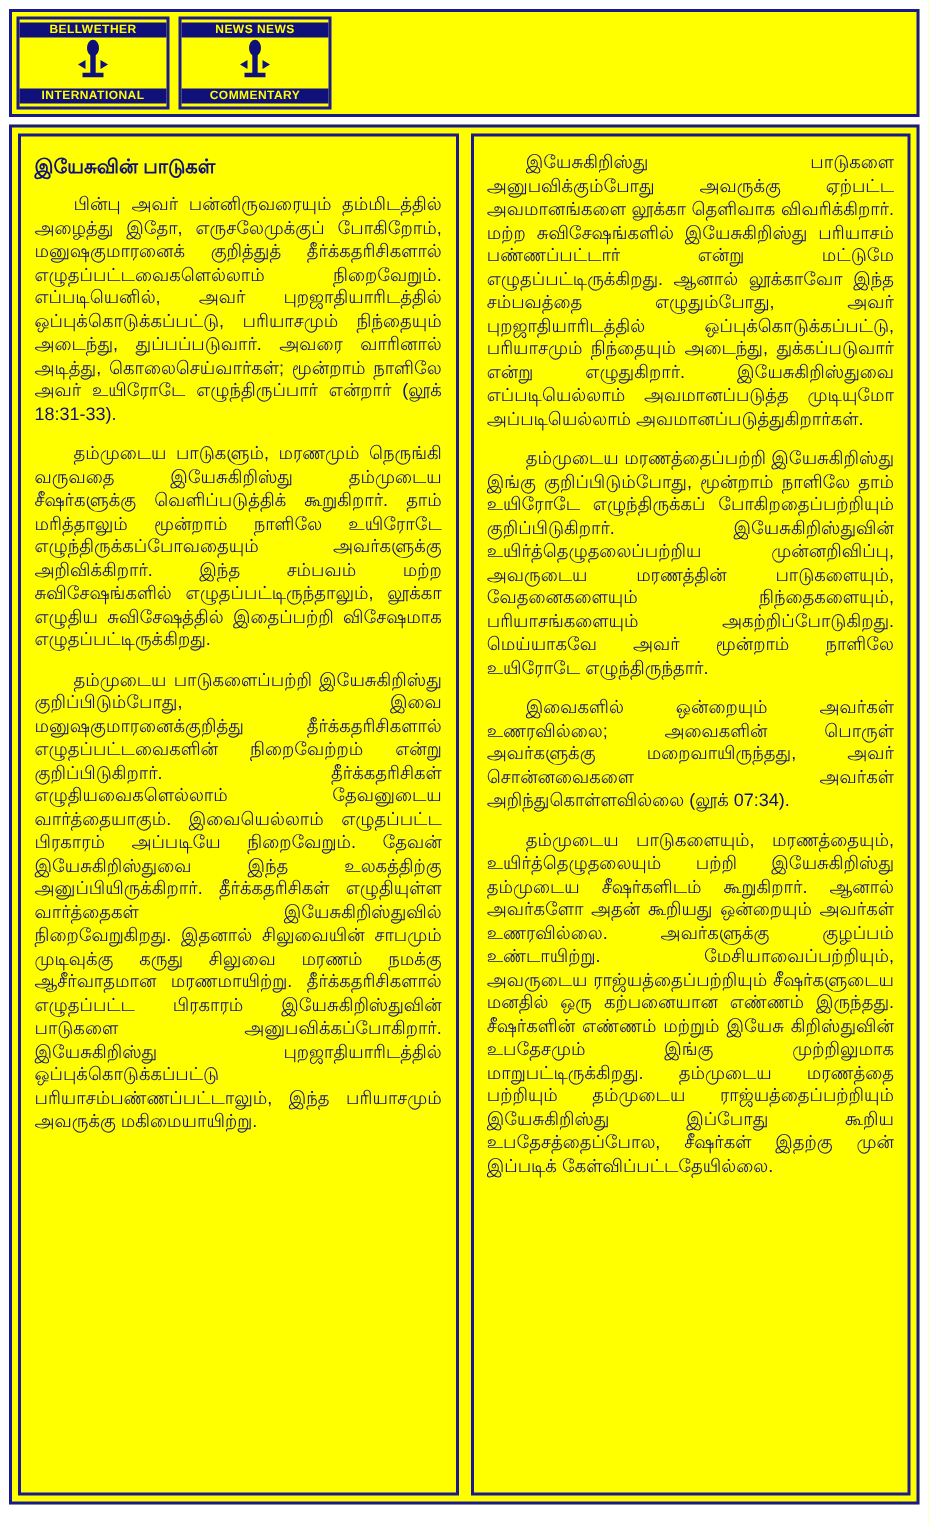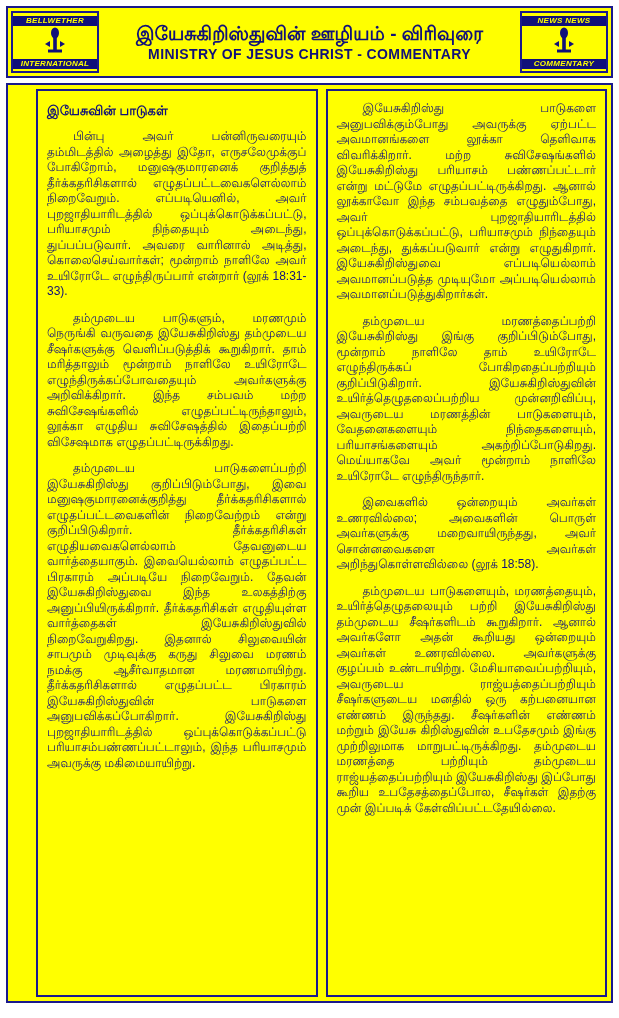--- a/index.html
+++ b/index.html
@@ -21,31 +21,30 @@
   
   .header {
     display: flex;
     align-items: stretch;
     border: 2px solid #1a1a8c;
     background: #ffff00;
     height: 72px;
     box-sizing: border-box;
   }
   .logo-box {
-    width: 88px;
+    width: 102px;
     border: 2px solid #1a1a8c;
     background: #ffff00;
     margin: 3px;
     display: flex;
     flex-direction: column;
     align-items: center;
     justify-content: center;
     box-sizing: border-box;
     flex: none;
-    font-style: italic;
   }
   .logo-line {
     font-size: 8px;
     font-weight: bold;
     color: #10107a;
     letter-spacing: 0.3px;
     line-height: 10px;
     text-align: center;
     width: 100%;
     background: #ffff00;
@@ -98,21 +97,21 @@
     padding: 4px;
   }
   .col {
     flex: 1 1 50%;
     border: 2px solid #1a1a8c;
     background: #ffff00;
     box-sizing: border-box;
     padding: 10px 9px 8px 9px;
     overflow: hidden;
   }
-  .col.left { margin-right: 4px; margin-left: 24px; }
+  .col.left { margin-right: 4px; }
   .col.right { margin-left: 4px; }
   h2.section-head {
     font-size: 13px;
     font-weight: bold;
     color: #10107a;
     margin: 2px 0 10px 0;
     line-height: 16px;
   }
   h2.section-head.mid {
     margin-top: 14px;
@@ -146,24 +145,20 @@
           <ellipse cx="13" cy="6" rx="4" ry="5.5" fill="#10107a"></ellipse>
           <rect x="11.2" y="10" width="3.6" height="13" fill="#10107a"></rect>
           <rect x="6" y="22.5" width="14" height="3" fill="#10107a"></rect>
           <path d="M3 17 L8 14 L8 20 Z" fill="#10107a"></path>
           <path d="M23 17 L18 14 L18 20 Z" fill="#10107a"></path>
         </svg>
       </div>
       <div class="logo-line rev">INTERNATIONAL</div>
     </div>
 
-    <div class="header-titles">
-      <div class="title-ta">இயேசுகிறிஸ்துவின் ஊழியம் - விரிவுரை</div>
-      <div class="title-en">MINISTRY OF JESUS CHRIST - COMMENTARY</div>
-    </div>
 
     <div class="logo-box">
       <div class="logo-line rev">NEWS NEWS</div>
       <div class="logo-emblem">
         <svg width="26" height="28" viewBox="0 0 26 28" aria-hidden="true">
           <ellipse cx="13" cy="6" rx="4" ry="5.5" fill="#10107a"></ellipse>
           <rect x="11.2" y="10" width="3.6" height="13" fill="#10107a"></rect>
           <rect x="6" y="22.5" width="14" height="3" fill="#10107a"></rect>
           <path d="M3 17 L8 14 L8 20 Z" fill="#10107a"></path>
           <path d="M23 17 L18 14 L18 20 Z" fill="#10107a"></path>
@@ -179,19 +174,19 @@
     <div class="col left">
       <h2 class="section-head">இயேசுவின் பாடுகள்</h2>
       <p class="para indent bold">பின்பு அவர் பன்னிருவரையும் தம்மிடத்தில் அழைத்து இதோ, எருசலேமுக்குப் போகிறோம், மனுஷகுமாரனைக் குறித்துத் தீர்க்கதரிசிகளால் எழுதப்பட்டவைகளெல்லாம் நிறைவேறும். எப்படியெனில், அவர் புறஜாதியாரிடத்தில் ஒப்புக்கொடுக்கப்பட்டு, பரியாசமும் நிந்தையும் அடைந்து, துப்பப்படுவார். அவரை வாரினால் அடித்து, கொலைசெய்வார்கள்; மூன்றாம் நாளிலே அவர் உயிரோடே எழுந்திருப்பார் என்றார் (லூக் 18:31-33).</p>
       <p class="para indent">தம்முடைய பாடுகளும், மரணமும் நெருங்கி வருவதை இயேசுகிறிஸ்து தம்முடைய சீஷர்களுக்கு வெளிப்படுத்திக் கூறுகிறார். தாம் மரித்தாலும் மூன்றாம் நாளிலே உயிரோடே எழுந்திருக்கப்போவதையும் அவர்களுக்கு அறிவிக்கிறார். இந்த சம்பவம் மற்ற சுவிசேஷங்களில் எழுதப்பட்டிருந்தாலும், லூக்கா எழுதிய சுவிசேஷத்தில் இதைப்பற்றி விசேஷமாக எழுதப்பட்டிருக்கிறது.</p>
       <p class="para indent">தம்முடைய பாடுகளைப்பற்றி இயேசுகிறிஸ்து குறிப்பிடும்போது, இவை மனுஷகுமாரனைக்குறித்து தீர்க்கதரிசிகளால் எழுதப்பட்டவைகளின் நிறைவேற்றம் என்று குறிப்பிடுகிறார். தீர்க்கதரிசிகள் எழுதியவைகளெல்லாம் தேவனுடைய வார்த்தையாகும். இவையெல்லாம் எழுதப்பட்ட பிரகாரம் அப்படியே நிறைவேறும். தேவன் இயேசுகிறிஸ்துவை இந்த உலகத்திற்கு அனுப்பியிருக்கிறார். தீர்க்கதரிசிகள் எழுதியுள்ள வார்த்தைகள் இயேசுகிறிஸ்துவில் நிறைவேறுகிறது. இதனால் சிலுவையின் சாபமும் முடிவுக்கு கருது சிலுவை மரணம் நமக்கு ஆசீர்வாதமான மரணமாயிற்று. தீர்க்கதரிசிகளால் எழுதப்பட்ட பிரகாரம் இயேசுகிறிஸ்துவின் பாடுகளை அனுபவிக்கப்போகிறார். இயேசுகிறிஸ்து புறஜாதியாரிடத்தில் ஒப்புக்கொடுக்கப்பட்டு பரியாசம்பண்ணப்பட்டாலும், இந்த பரியாசமும் அவருக்கு மகிமையாயிற்று.</p>
     </div>
 
     <div class="col right">
       <p class="para indent">இயேசுகிறிஸ்து பாடுகளை அனுபவிக்கும்போது அவருக்கு ஏற்பட்ட அவமானங்களை லூக்கா தெளிவாக விவரிக்கிறார். மற்ற சுவிசேஷங்களில் இயேசுகிறிஸ்து பரியாசம் பண்ணப்பட்டார் என்று மட்டுமே எழுதப்பட்டிருக்கிறது. ஆனால் லூக்காவோ இந்த சம்பவத்தை எழுதும்போது, அவர் புறஜாதியாரிடத்தில் ஒப்புக்கொடுக்கப்பட்டு, பரியாசமும் நிந்தையும் அடைந்து, துக்கப்படுவார் என்று எழுதுகிறார். இயேசுகிறிஸ்துவை எப்படியெல்லாம் அவமானப்படுத்த முடியுமோ அப்படியெல்லாம் அவமானப்படுத்துகிறார்கள்.</p>
       <p class="para indent">தம்முடைய மரணத்தைப்பற்றி இயேசுகிறிஸ்து இங்கு குறிப்பிடும்போது, மூன்றாம் நாளிலே தாம் உயிரோடே எழுந்திருக்கப் போகிறதைப்பற்றியும் குறிப்பிடுகிறார். இயேசுகிறிஸ்துவின் உயிர்த்தெழுதலைப்பற்றிய முன்னறிவிப்பு, அவருடைய மரணத்தின் பாடுகளையும், வேதனைகளையும் நிந்தைகளையும், பரியாசங்களையும் அகற்றிப்போடுகிறது. மெய்யாகவே அவர் மூன்றாம் நாளிலே உயிரோடே எழுந்திருந்தார்.</p>
-      <p class="para indent bold">இவைகளில் ஒன்றையும் அவர்கள் உணரவில்லை; அவைகளின் பொருள் அவர்களுக்கு மறைவாயிருந்தது, அவர் சொன்னவைகளை அவர்கள் அறிந்துகொள்ளவில்லை (லூக் 18:58).</p>
+      <p class="para indent bold">இவைகளில் ஒன்றையும் அவர்கள் உணரவில்லை; அவைகளின் பொருள் அவர்களுக்கு மறைவாயிருந்தது, அவர் சொன்னவைகளை அவர்கள் அறிந்துகொள்ளவில்லை (லூக் 07:34).</p>
       <p class="para indent">தம்முடைய பாடுகளையும், மரணத்தையும், உயிர்த்தெழுதலையும் பற்றி இயேசுகிறிஸ்து தம்முடைய சீஷர்களிடம் கூறுகிறார். ஆனால் அவர்களோ அதன் கூறியது ஒன்றையும் அவர்கள் உணரவில்லை. அவர்களுக்கு குழப்பம் உண்டாயிற்று. மேசியாவைப்பற்றியும், அவருடைய ராஜ்யத்தைப்பற்றியும் சீஷர்களுடைய மனதில் ஒரு கற்பனையான எண்ணம் இருந்தது. சீஷர்களின் எண்ணம் மற்றும் இயேசு கிறிஸ்துவின் உபதேசமும் இங்கு முற்றிலுமாக மாறுபட்டிருக்கிறது. தம்முடைய மரணத்தை பற்றியும் தம்முடைய ராஜ்யத்தைப்பற்றியும் இயேசுகிறிஸ்து இப்போது கூறிய உபதேசத்தைப்போல, சீஷர்கள் இதற்கு முன் இப்படிக் கேள்விப்பட்டதேயில்லை.</p>
     </div>
 
   </div>
 
 </div>
 
 </body></html>

